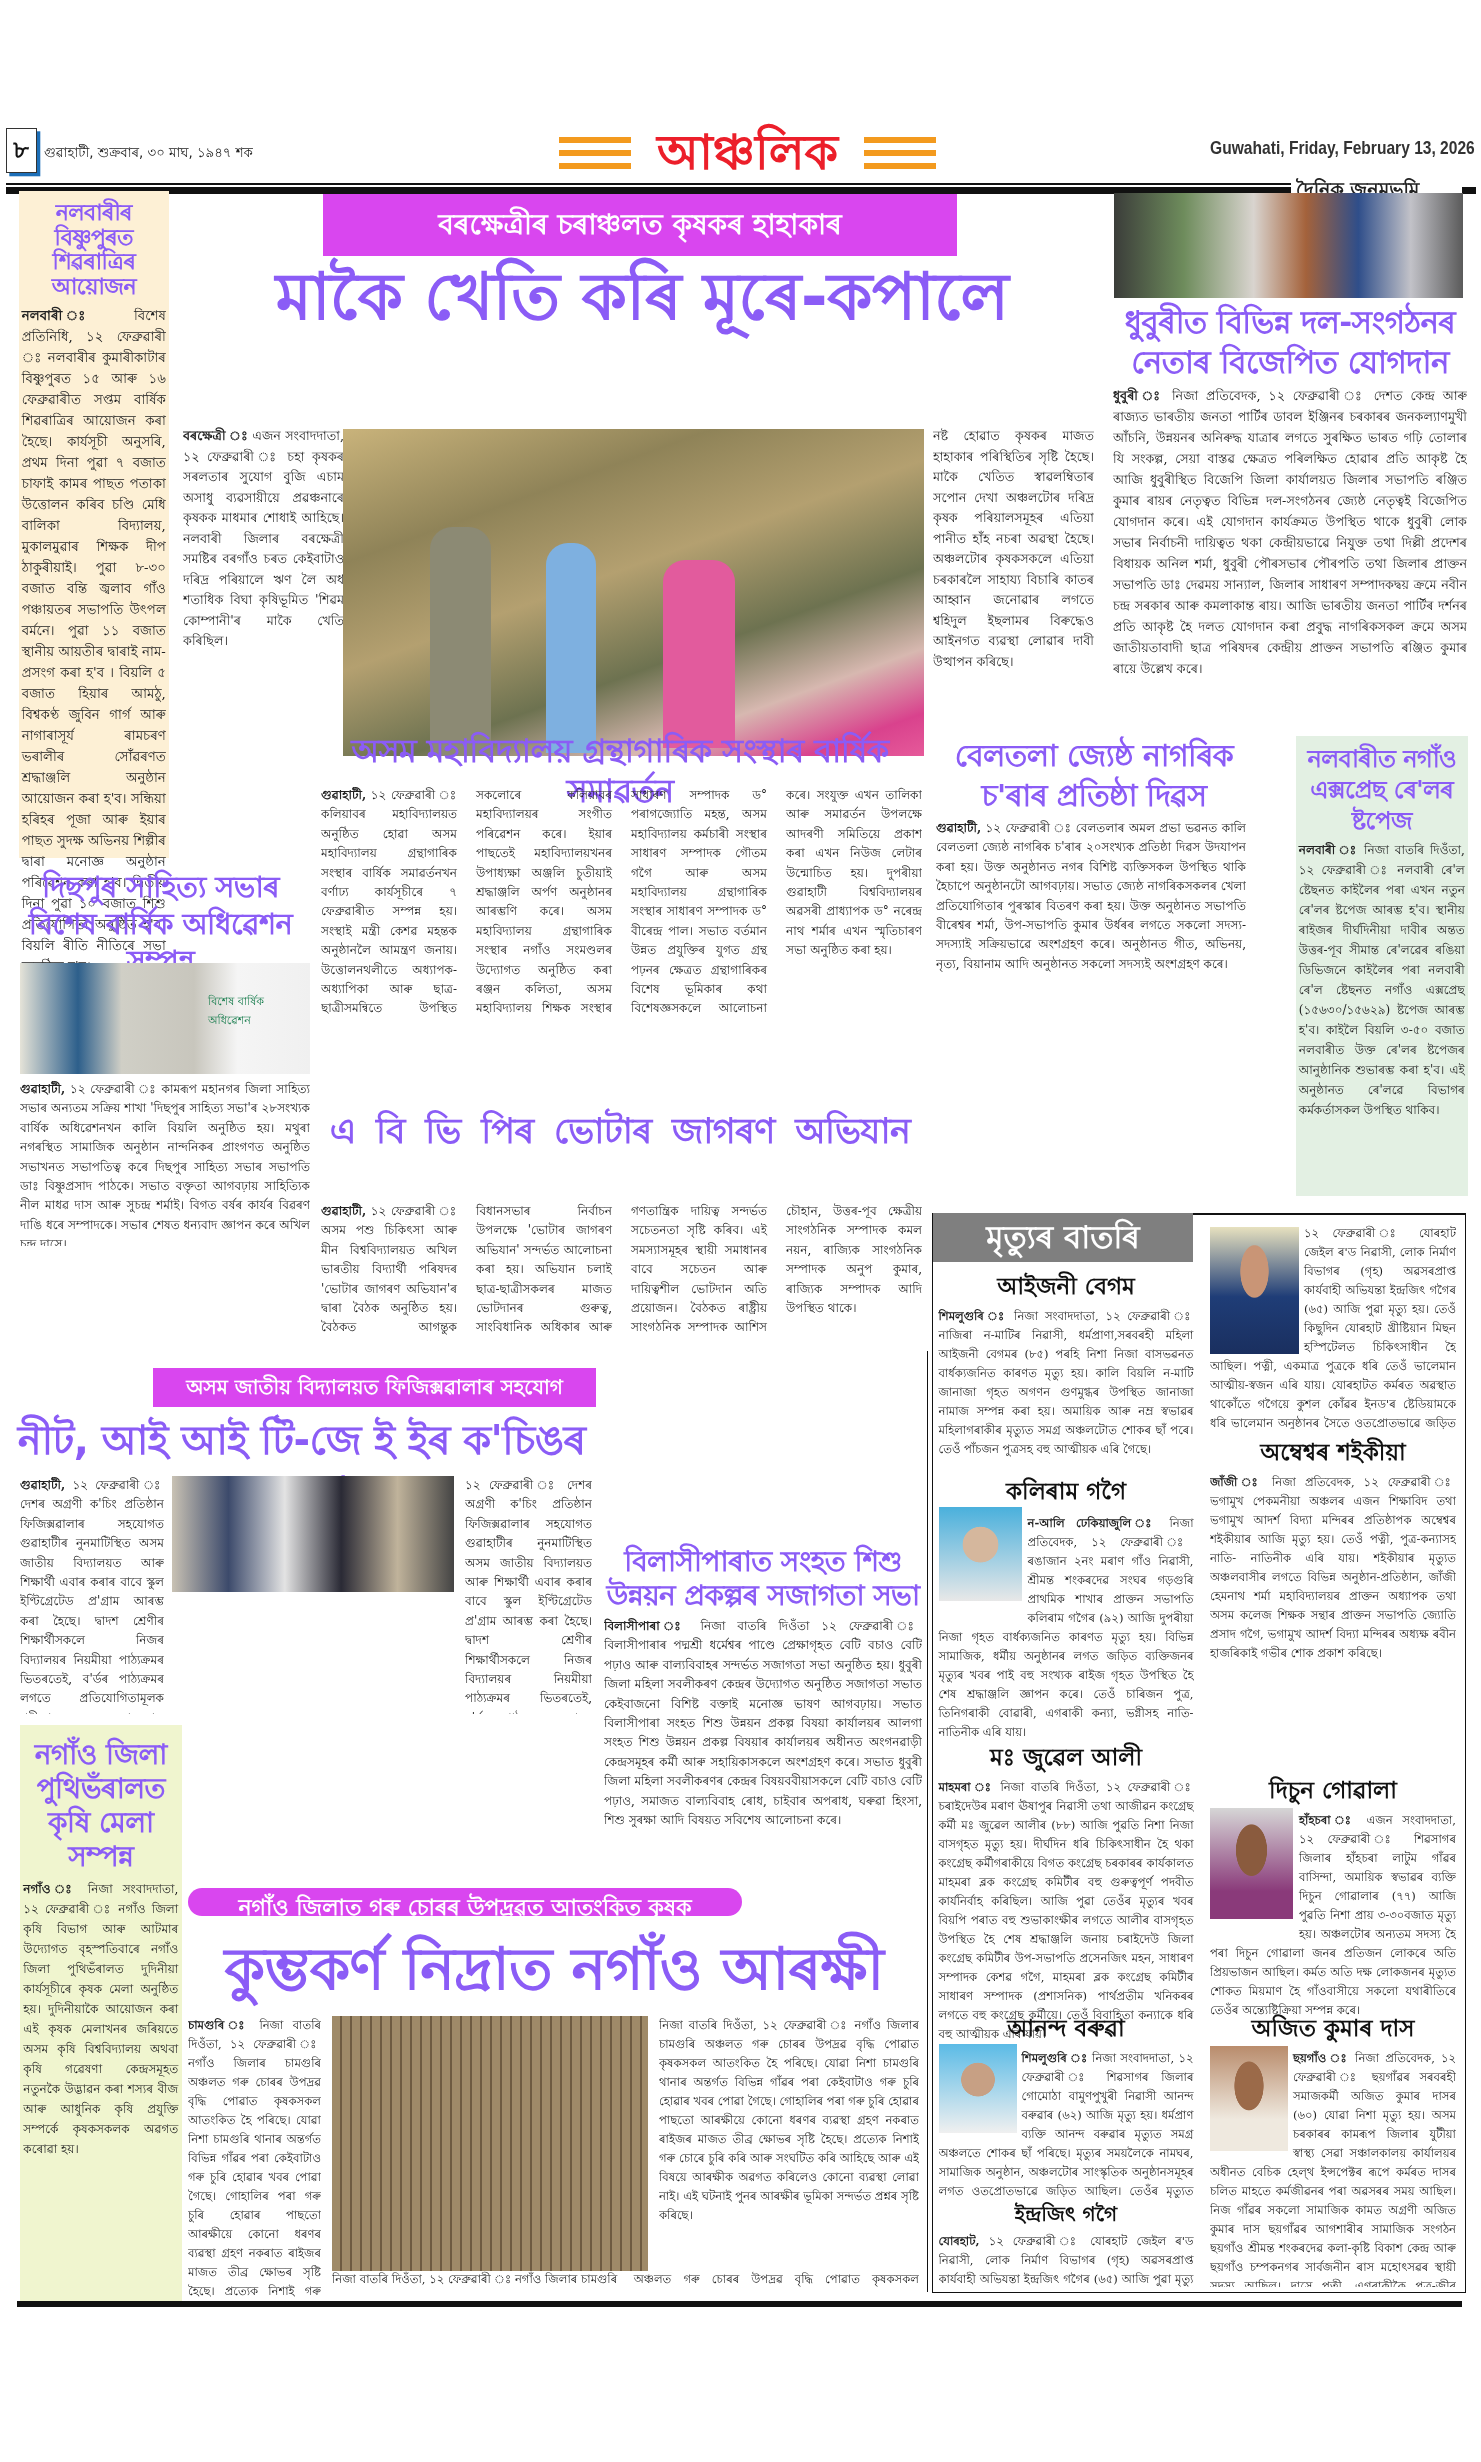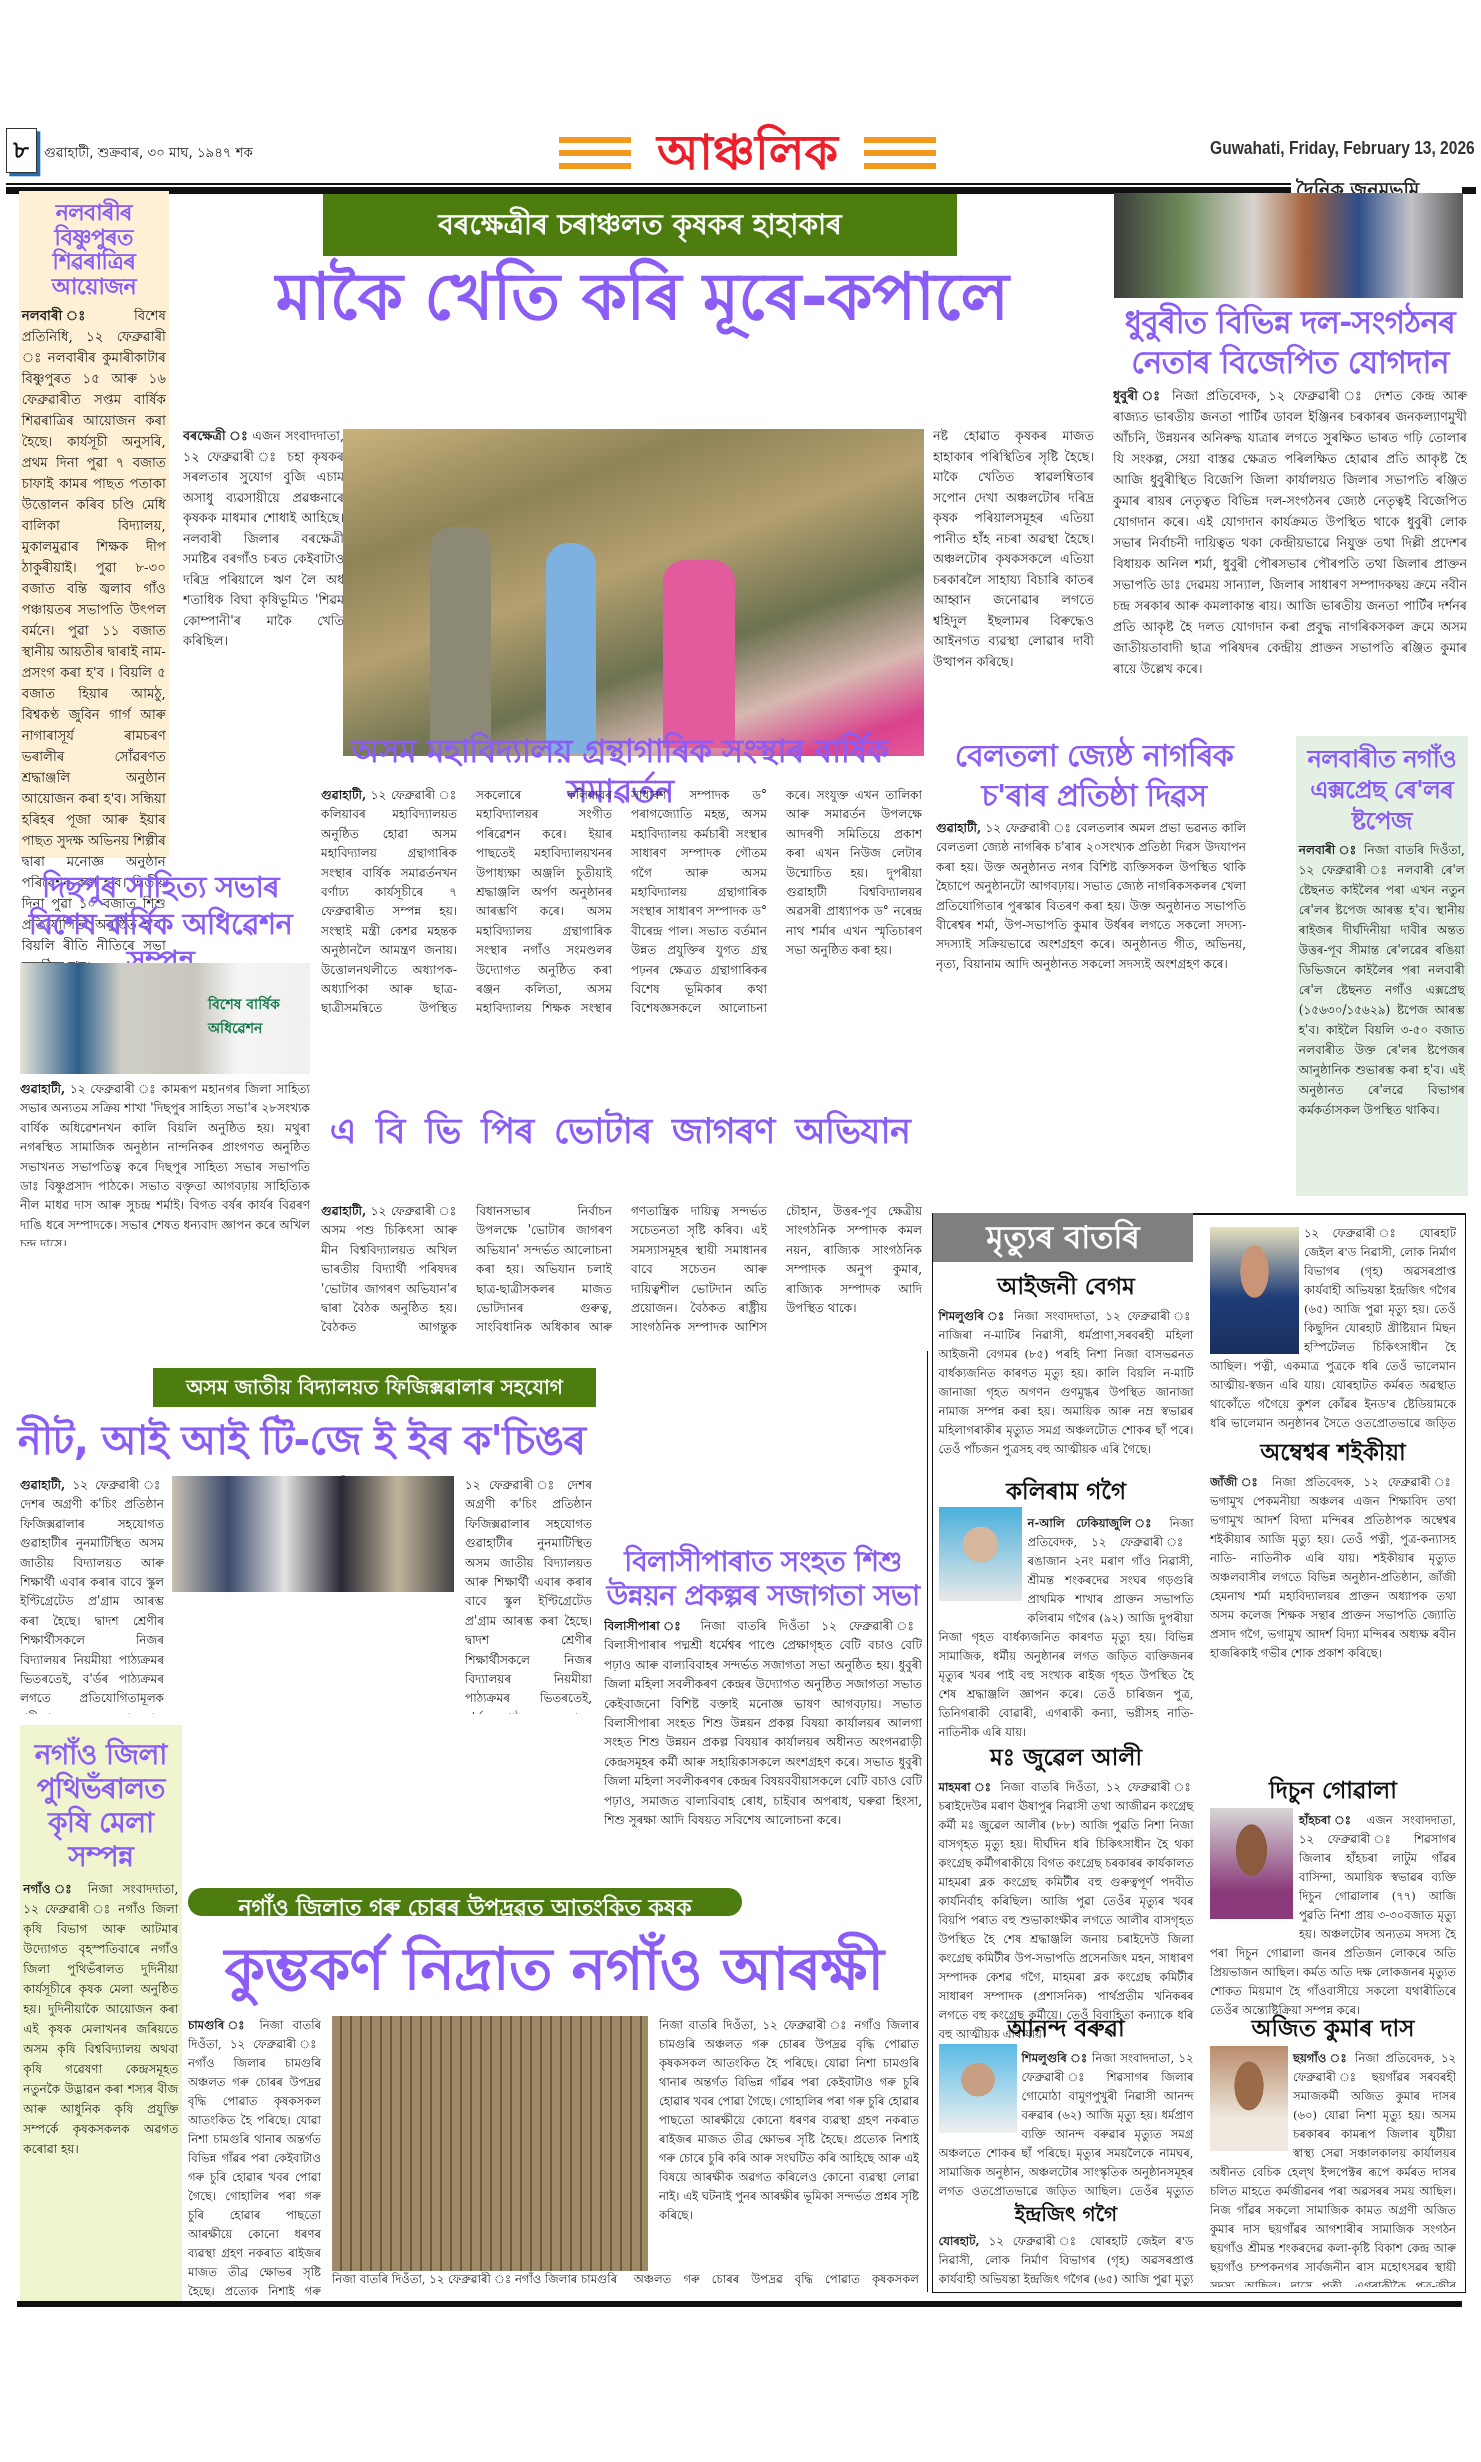--- a/index.html
+++ b/index.html
@@ -1,21 +1,21 @@
 <!DOCTYPE html>
 <html style="font-size:8.9px"><head>
 <meta charset="utf-8">
 <style>
   html,body{margin:0;padding:0;background:#fff;}
   body{width:1481px;height:2462px;position:relative;overflow:hidden;font-family:"DejaVu Sans","Liberation Sans",sans-serif;color:#111;}
   .abs{position:absolute;}
   .txt{font-family:"DejaVu Serif","Liberation Serif",serif;font-size:14px;line-height:21.6px;text-align:justify;color:#222;}
   .txt b{font-weight:bold;}
   .hd{font-family:"DejaVu Sans","Liberation Sans",sans-serif;font-weight:bold;color:#8b5cf6;text-align:center;line-height:1.12;letter-spacing:-0.6px;}
-  .redbar{background:#4d7c0f;color:#fff;text-align:center;font-weight:bold;font-family:"DejaVu Sans",sans-serif;}
+  .redbar{background:#d946ef;color:#fff;text-align:center;font-weight:bold;font-family:"DejaVu Sans",sans-serif;}
   .photo{background:linear-gradient(135deg,#7a6a4a,#b9a882 40%,#5f6e49 70%,#3b3b2e);overflow:hidden;}
   .cols{column-gap:19px;}
   .rule{background:#111;}
   .box-cream{background:#fdf0d5;}
   .box-green{background:#e3f0e3;}
   .box-lime{background:#f0f5cf;}
   .obit-name{font-family:"DejaVu Sans",sans-serif;font-weight:bold;font-size:23px;text-align:center;color:#111;}
   .face{background:radial-gradient(circle at 50% 38%,#c99d7c 0 22%,#6b4a36 23% 26%,transparent 27%),linear-gradient(#3c4f7a,#1c2c55);}
 </style>
 </head>
@@ -60,21 +60,21 @@
 <div class="abs txt" style="left:933px;top:426px;width:161px;height:321px;overflow:hidden;font-size:12.7px;line-height:20.5px;">নষ্ট হোৱাত কৃষকৰ মাজত হাহাকাৰ পৰিস্থিতিৰ সৃষ্টি হৈছে। মাকৈ খেতিত স্বাৱলম্বিতাৰ সপোন দেখা অঞ্চলটোৰ দৰিদ্ৰ কৃষক পৰিয়ালসমূহৰ এতিয়া পানীত হাঁহ নচৰা অৱস্থা হৈছে। অঞ্চলটোৰ কৃষকসকলে এতিয়া চৰকাৰলৈ সাহায্য বিচাৰি কাতৰ আহ্বান জনোৱাৰ লগতে শ্বহিদুল ইছলামৰ বিৰুদ্ধেও আইনগত ব্যৱস্থা লোৱাৰ দাবী উত্থাপন কৰিছে।</div>
 
 <div class="abs photo" style="left:1114px;top:193px;width:349px;height:105px;background:linear-gradient(90deg,#3b3d3a,#6e8c5c 20%,#d9d4cf 40%,#a4623b 55%,#2f4e8a 70%,#c2c2c8 85%,#5a5a5a);"></div>
 <div class="abs hd" style="left:1113px;top:302px;width:354px;font-size:31px;line-height:40px;">ধুবুৰীত বিভিন্ন দল-সংগঠনৰ নেতাৰ বিজেপিত যোগদান</div>
 <div class="abs txt" style="left:1113px;top:385px;width:354px;height:335px;overflow:hidden;font-size:12.7px;line-height:21px;">
   <b>ধুবুৰী ঃ</b> <span>নিজা প্ৰতিবেদক, ১২ ফেব্ৰুৱাৰী ঃ দেশত কেন্দ্ৰ আৰু ৰাজ্যত ভাৰতীয় জনতা পাৰ্টিৰ ডাবল ইঞ্জিনৰ চৰকাৰৰ জনকল্যাণমুখী আঁচনি, উন্নয়নৰ অনিৰুদ্ধ যাত্ৰাৰ লগতে সুৰক্ষিত ভাৰত গঢ়ি তোলাৰ যি সংকল্প, সেয়া বাস্তৱ ক্ষেত্ৰত পৰিলক্ষিত হোৱাৰ প্ৰতি আকৃষ্ট হৈ আজি ধুবুৰীস্থিত বিজেপি জিলা কাৰ্যালয়ত জিলাৰ সভাপতি ৰঞ্জিত কুমাৰ ৰায়ৰ নেতৃত্বত বিভিন্ন দল-সংগঠনৰ জ্যেষ্ঠ নেতৃত্বই বিজেপিত যোগদান কৰে। এই যোগদান কাৰ্যক্ৰমত উপস্থিত থাকে ধুবুৰী লোক সভাৰ নিৰ্বাচনী দায়িত্বত থকা কেন্দ্ৰীয়ভাৱে নিযুক্ত তথা দিল্লী প্ৰদেশৰ বিধায়ক অনিল শৰ্মা, ধুবুৰী পৌৰসভাৰ পৌৰপতি তথা জিলাৰ প্ৰাক্তন সভাপতি ডাঃ দেৱময় সান্যাল, জিলাৰ সাধাৰণ সম্পাদকদ্বয় ক্ৰমে নবীন চন্দ্ৰ সৰকাৰ আৰু কমলাকান্ত ৰায়। আজি ভাৰতীয় জনতা পাৰ্টিৰ দৰ্শনৰ প্ৰতি আকৃষ্ট হৈ দলত যোগদান কৰা প্ৰবুদ্ধ নাগৰিকসকল ক্ৰমে অসম জাতীয়তাবাদী ছাত্ৰ পৰিষদৰ কেন্দ্ৰীয় প্ৰাক্তন সভাপতি ৰঞ্জিত কুমাৰ ৰায়ে উল্লেখ কৰে।</span>
 </div>
 
 <div class="abs hd" style="left:11px;top:869px;width:299px;font-size:29px;line-height:37px;">দিছপুৰ সাহিত্য সভাৰ বিশেষ বাৰ্ষিক অধিৱেশন সম্পন্ন</div>
 <div class="abs photo" style="left:20px;top:963px;width:290px;height:111px;background:linear-gradient(90deg,#e5e3d8,#2d5f8b 20%,#d0cfc6 35%,#c8c6bd 60%,#f5f5f5 75%,#f0f0f0);">
-  <div class="abs" style="left:188px;top:30px;font-size:14px;font-weight:bold;color:#137a4a;">বিশেষ বাৰ্ষিক অধিৱেশন</div>
+  <div class="abs" style="left:188px;top:30px;font-size:11px;font-weight:normal;color:#137a4a;">বিশেষ বাৰ্ষিক অধিৱেশন</div>
 </div>
 <div class="abs txt" style="left:20px;top:1080px;width:290px;height:166px;overflow:hidden;font-size:12px;line-height:19.4px;">
   <b>গুৱাহাটী,</b> <span>১২ ফেব্ৰুৱাৰী ঃ কামৰূপ মহানগৰ জিলা সাহিত্য সভাৰ অন্যতম সক্ৰিয় শাখা 'দিছপুৰ সাহিত্য সভা'ৰ ২৮সংখ্যক বাৰ্ষিক অধিৱেশনখন কালি বিয়লি অনুষ্ঠিত হয়। মথুৰা নগৰস্থিত সামাজিক অনুষ্ঠান নান্দনিকৰ প্ৰাংগণত অনুষ্ঠিত সভাখনত সভাপতিত্ব কৰে দিছপুৰ সাহিত্য সভাৰ সভাপতি ডাঃ বিষ্ণুপ্ৰসাদ পাঠকে। সভাত বক্তৃতা আগবঢ়ায় সাহিত্যিক নীল মাধৱ দাস আৰু সুচন্দ্ৰ শৰ্মাই। বিগত বৰ্ষৰ কাৰ্যৰ বিৱৰণ দাঙি ধৰে সম্পাদকে। সভাৰ শেষত ধন্যবাদ জ্ঞাপন কৰে অখিল চন্দ্ৰ দাসে।</span>
 </div>
 
 <div class="abs hd" style="left:318px;top:731px;width:604px;font-size:32px;line-height:40px;">অসম মহাবিদ্যালয় গ্ৰন্থাগাৰিক সংস্থাৰ বাৰ্ষিক সমাৱৰ্তন</div>
 <div class="abs txt cols" style="left:321px;top:786px;width:601px;height:354px;overflow:hidden;column-count:4;font-size:12px;line-height:19.4px;">
   <b>গুৱাহাটী,</b> <span>১২ ফেব্ৰুৱাৰী ঃ কলিয়াবৰ মহাবিদ্যালয়ত অনুষ্ঠিত হোৱা অসম মহাবিদ্যালয় গ্ৰন্থাগাৰিক সংস্থাৰ বাৰ্ষিক সমাৱৰ্তনখন বৰ্ণাঢ্য কাৰ্যসূচীৰে ৭ ফেব্ৰুৱাৰীত সম্পন্ন হয়। সংস্থাই মন্ত্ৰী কেশৱ মহন্তক অনুষ্ঠানলৈ আমন্ত্ৰণ জনায়। উত্তোলনথলীতে অধ্যাপক-অধ্যাপিকা আৰু ছাত্ৰ-ছাত্ৰীসমন্বিতে উপস্থিত সকলোৰে কলিয়াবৰ মহাবিদ্যালয়ৰ সংগীত পৰিৱেশন কৰে। ইয়াৰ পাছতেই মহাবিদ্যালয়খনৰ উপাধ্যক্ষা অঞ্জলি চুতীয়াই শ্ৰদ্ধাঞ্জলি অৰ্পণ অনুষ্ঠানৰ আৰম্ভণি কৰে। অসম মহাবিদ্যালয় গ্ৰন্থাগাৰিক সংস্থাৰ নগাঁও সংমণ্ডলৰ উদ্যোগত অনুষ্ঠিত কৰা ৰঞ্জন কলিতা, অসম মহাবিদ্যালয় শিক্ষক সংস্থাৰ সাধাৰণ সম্পাদক ড° পৰাগজ্যোতি মহন্ত, অসম মহাবিদ্যালয় কৰ্মচাৰী সংস্থাৰ সাধাৰণ সম্পাদক গৌতম গগৈ আৰু অসম মহাবিদ্যালয় গ্ৰন্থাগাৰিক সংস্থাৰ সাধাৰণ সম্পাদক ড° বীৰেন্দ্ৰ পাল। সভাত বৰ্তমান উন্নত প্ৰযুক্তিৰ যুগত গ্ৰন্থ পঢ়নৰ ক্ষেত্ৰত গ্ৰন্থাগাৰিকৰ বিশেষ ভূমিকাৰ কথা বিশেষজ্ঞসকলে আলোচনা কৰে। সংযুক্ত এখন তালিকা আৰু সমাৱৰ্তন উপলক্ষে আদৰণী সমিতিয়ে প্ৰকাশ কৰা এখন নিউজ লেটাৰ উন্মোচিত হয়। দুপৰীয়া গুৱাহাটী বিশ্ববিদ্যালয়ৰ অৱসৰী প্ৰাধ্যাপক ড° নৰেন্দ্ৰ নাথ শৰ্মাৰ এখন স্মৃতিচাৰণ সভা অনুষ্ঠিত কৰা হয়।</span>
 </div>
 

